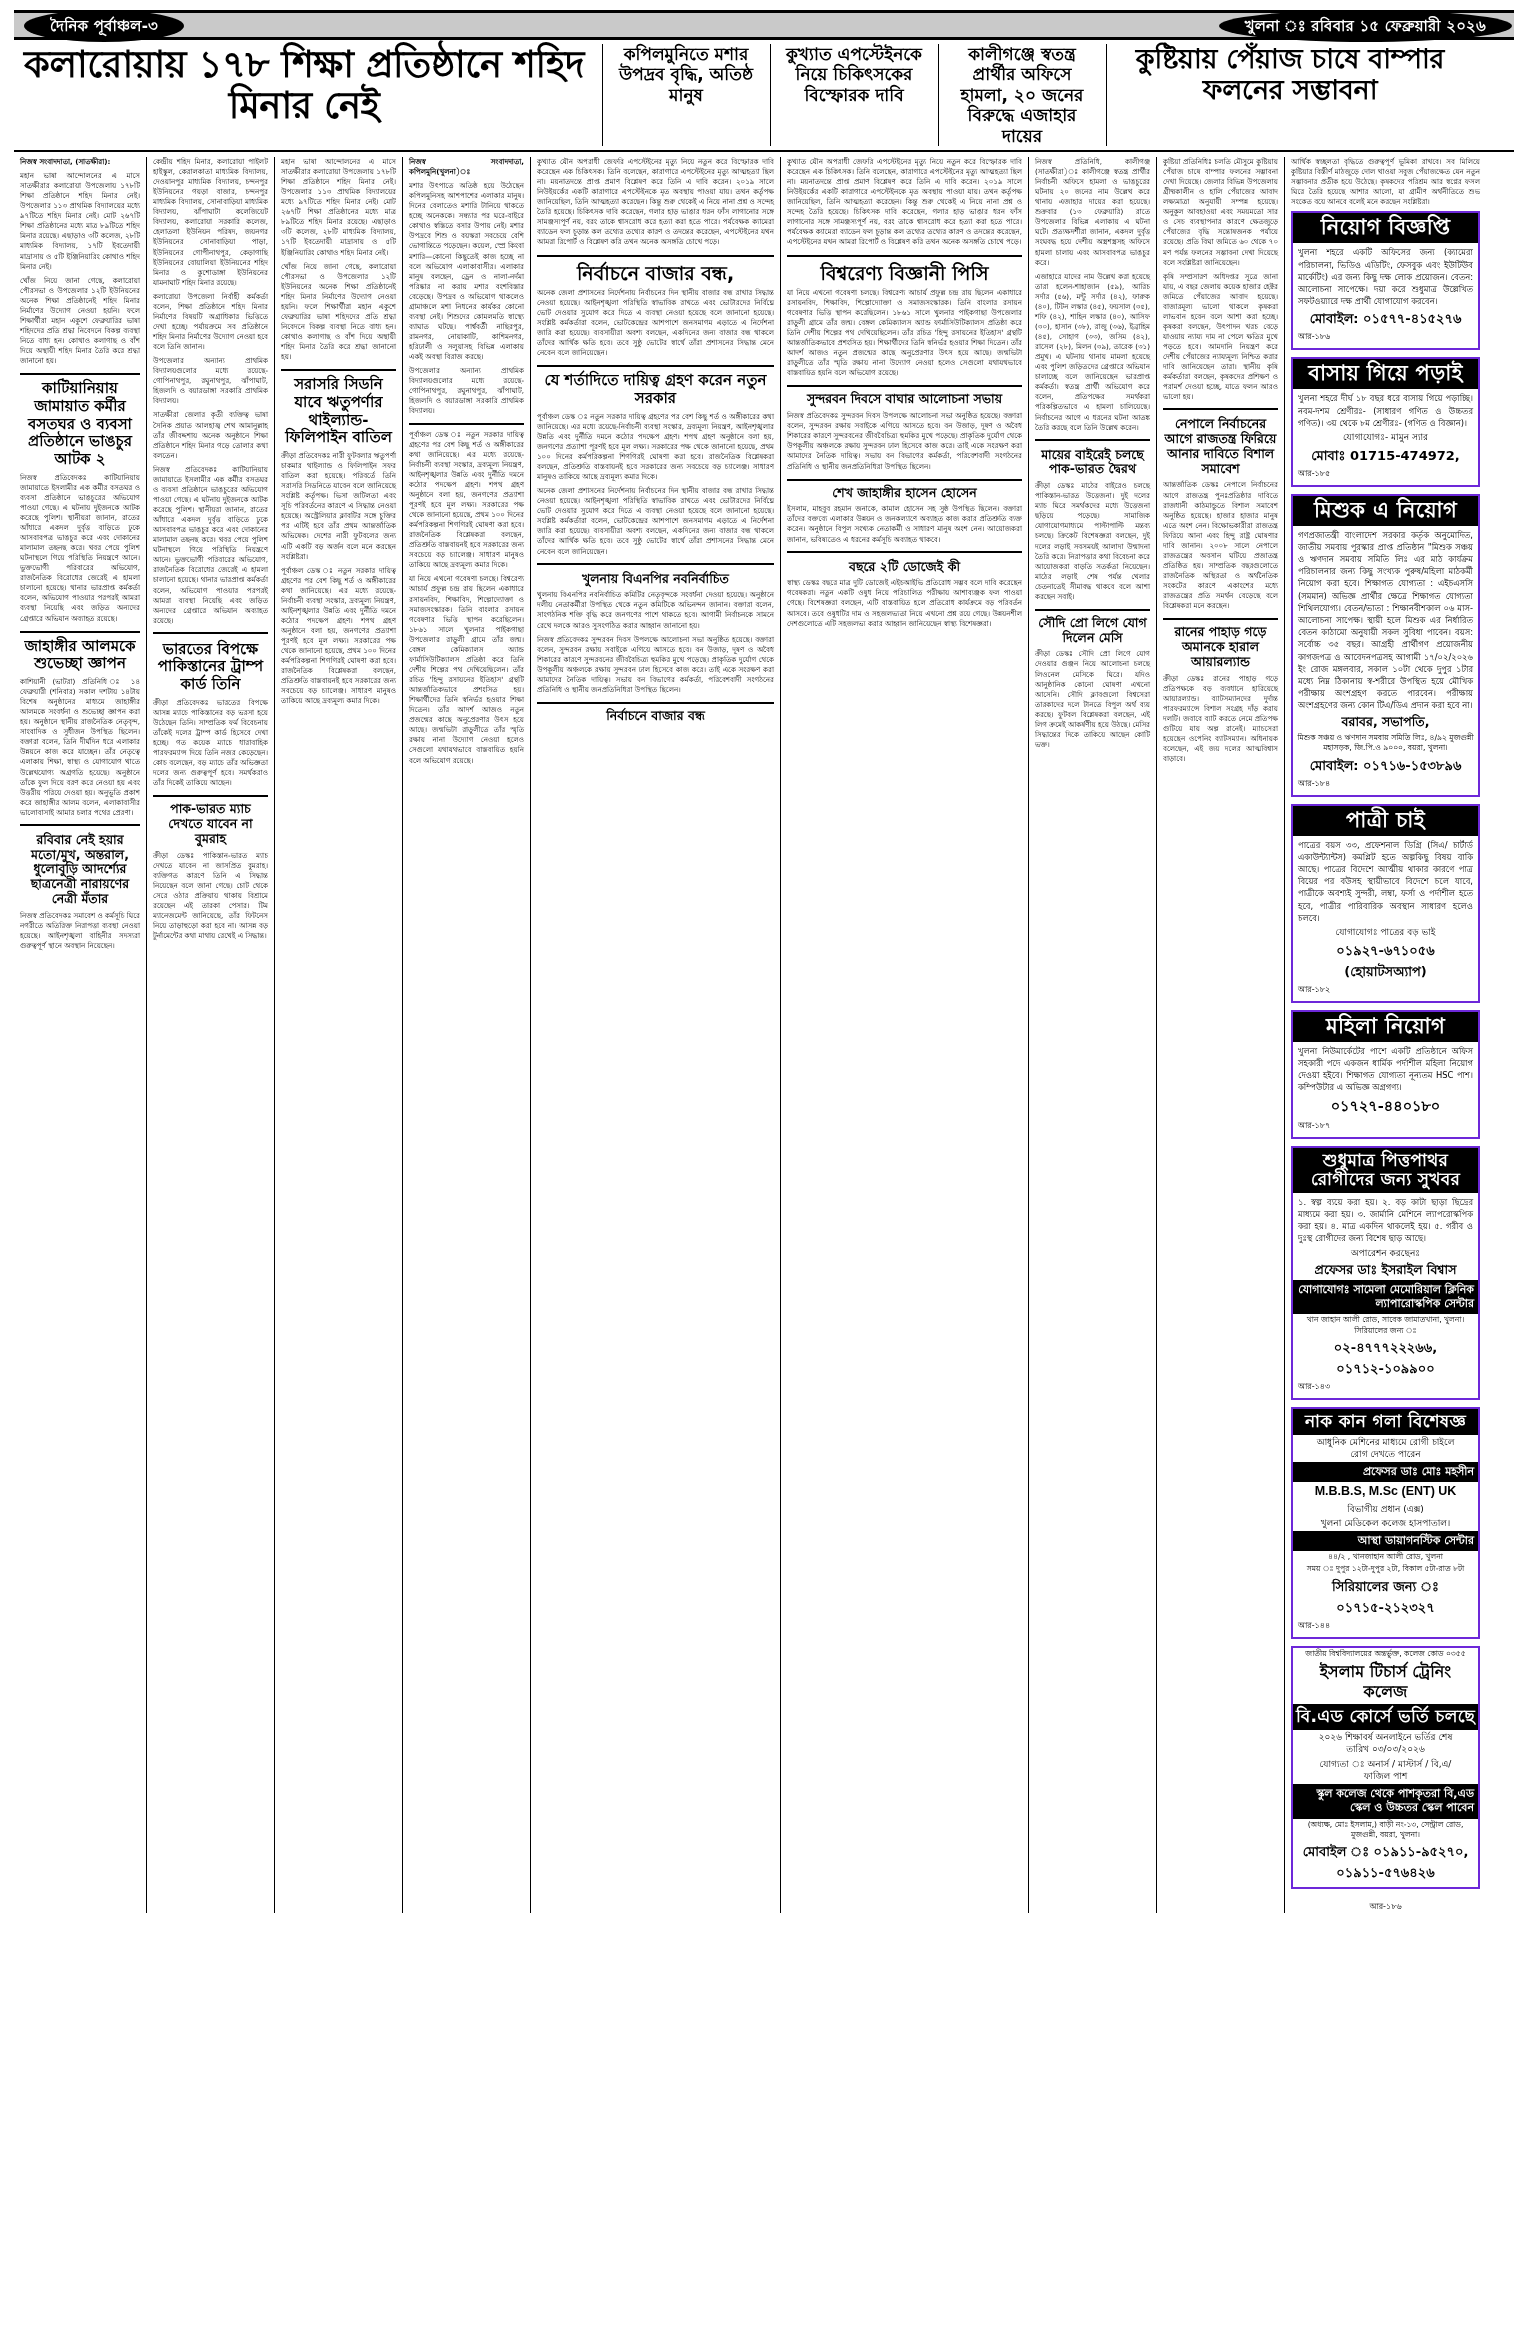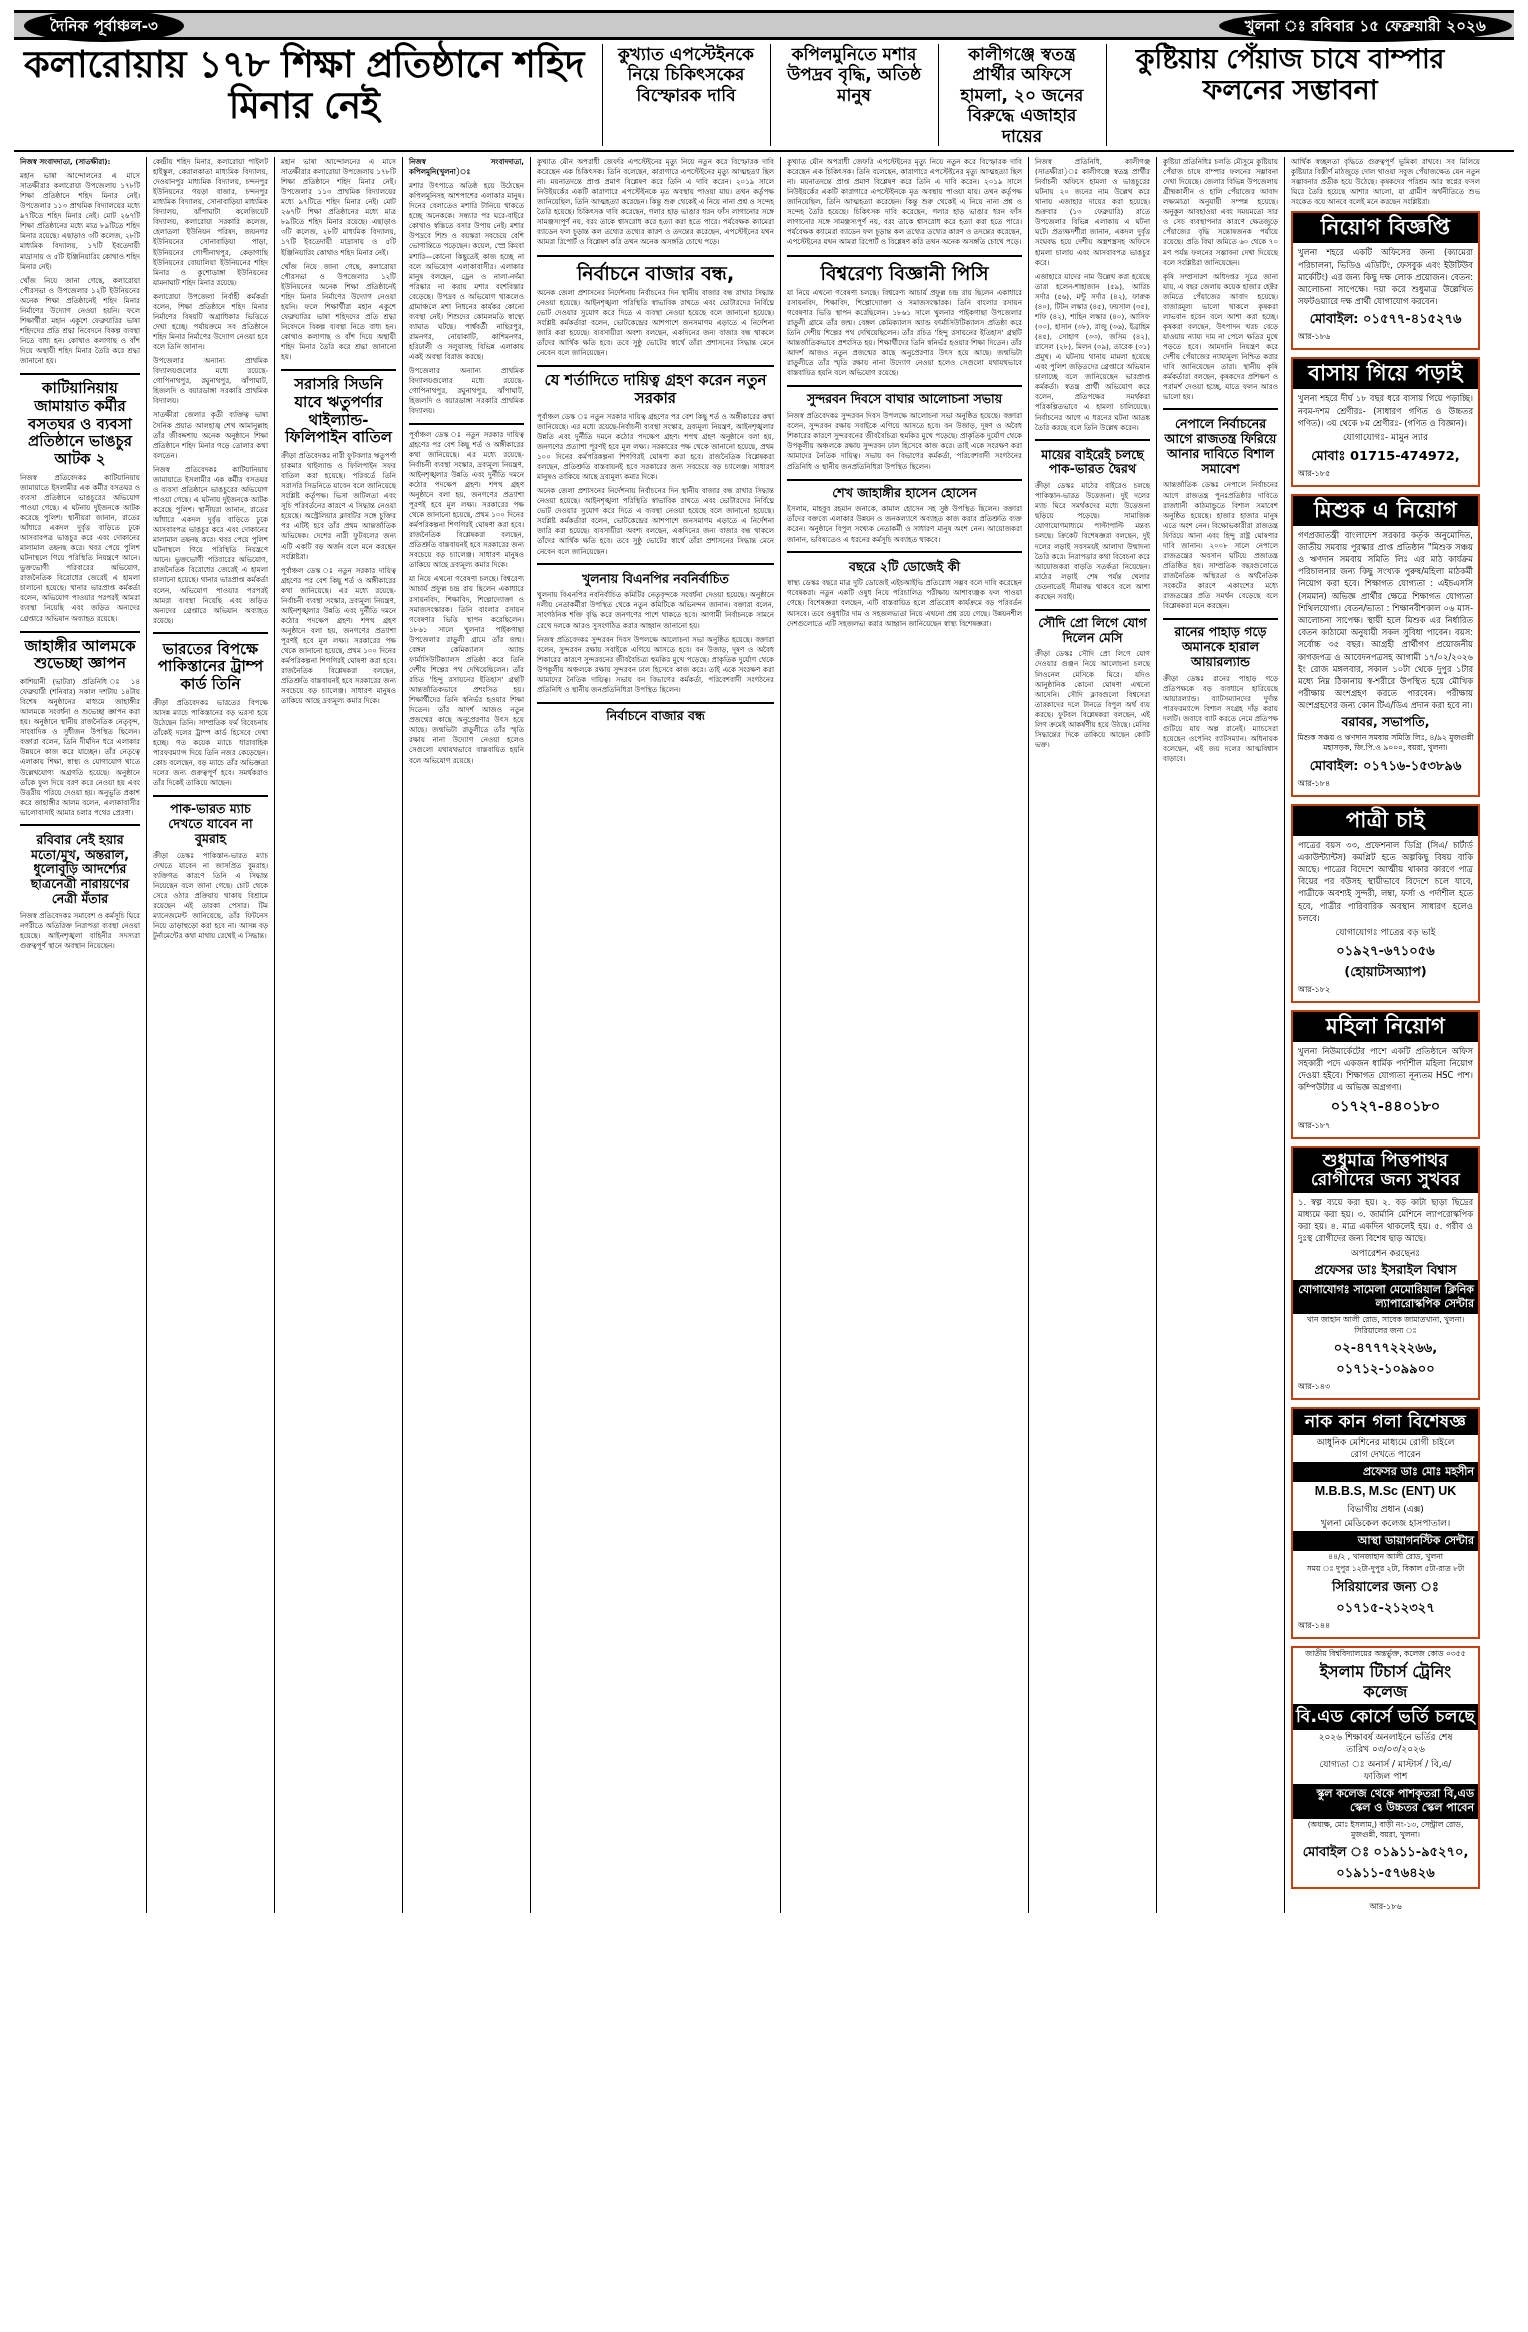--- a/index.html
+++ b/index.html
@@ -57,21 +57,21 @@
     line-height: 1.18; margin: 7px 0 4px 0; padding-top: 5px;
     border-top: 2px solid #000;
   }
   .sh.nb { border-top: none; padding-top: 0; }
   .sh.big { font-size: 19px; }
   .sh.sm { font-size: 12.5px; }
   .rule { border-top: 2px solid #000; margin: 6px 0 5px; }
 
   
   .ad {
-    border: 2px solid #c2410c; margin-bottom: 7px; padding: 0 0 3px 0;
+    border: 2px solid #6d28d9; margin-bottom: 7px; padding: 0 0 3px 0;
     background: #fff;
   }
   .ad-title {
     background: #000; color: #fff; text-align: center;
     font-size: 21px; font-weight: bold; padding: 3px 2px 4px;
     letter-spacing: .3px; line-height: 1.1;
   }
   .ad-title.two { font-size: 17px; }
   .ad-body { font-size: 8.4px; line-height: 1.45; text-align: justify; padding: 3px 5px 1px; }
   .ad-phone { font-size: 13px; font-weight: bold; text-align: center; padding: 1px 3px 0; }
@@ -93,24 +93,24 @@
   <div class="masthead">
     <div class="pill left">দৈনিক পূর্বাঞ্চল-৩</div>
     <div class="pill right">খুলনা ঃ রবিবার ১৫ ফেব্রুয়ারী ২০২৬</div>
   </div>
 
   <div class="top-band">
     <div class="tb-col" style="width:580px">
       <div class="hl-main">কলারোয়ায় ১৭৮ শিক্ষা প্রতিষ্ঠানে শহিদ মিনার নেই</div>
     </div>
     <div class="tb-col" style="width:160px">
+      <div class="hl-mid">কপিলমুনিতে মশার উপদ্রব বৃদ্ধি, অতিষ্ঠ মানুষ</div>
+    </div>
+    <div class="tb-col" style="width:160px">
       <div class="hl-mid">কুখ্যাত এপস্টেইনকে নিয়ে চিকিৎসকের বিস্ফোরক দাবি</div>
-    </div>
-    <div class="tb-col" style="width:160px">
-      <div class="hl-mid">কপিলমুনিতে মশার উপদ্রব বৃদ্ধি, অতিষ্ঠ মানুষ</div>
     </div>
     <div class="tb-col" style="width:160px">
       <div class="hl-mid">কালীগঞ্জে স্বতন্ত্র প্রার্থীর অফিসে হামলা, ২০ জনের বিরুদ্ধে এজাহার দায়ের</div>
     </div>
     <div class="tb-col" style="width:360px">
       <div class="hl-right">কুষ্টিয়ায় পেঁয়াজ চাষে বাম্পার ফলনের সম্ভাবনা</div>
     </div>
   </div>
 
   <div class="grid">

